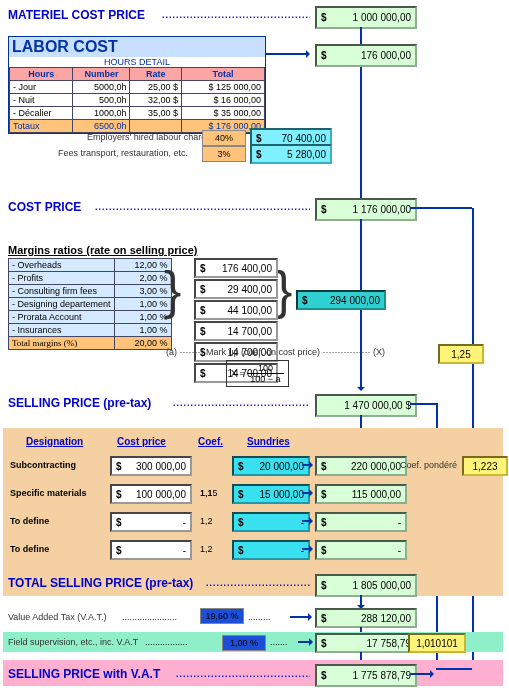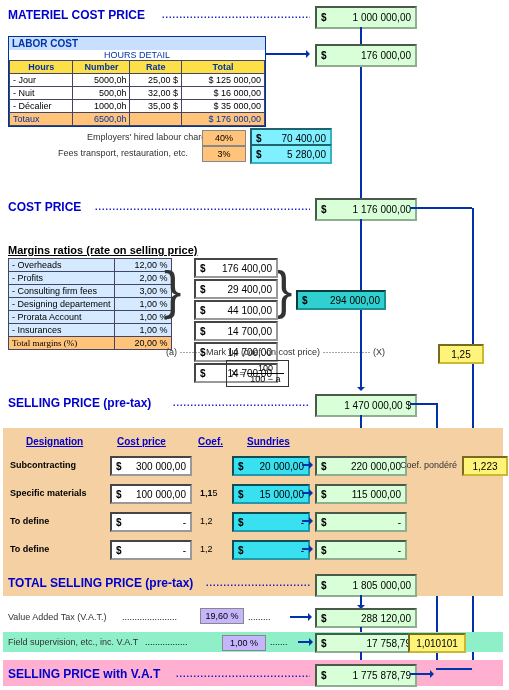--- a/index.html
+++ b/index.html
@@ -25,33 +25,33 @@
   .money .cur { margin-right: 4px; font-weight: bold; }
   .money .val { flex: 1; text-align: right; }
   .money.cyan { background: #7ff0ff; border-color: #3ab0c0; }
   .money.cyan2 { background: #39e0f0; border-color: #209aaa; }
   .money.white { background: #fff; border-color: #999; }
   .money.teal { background: #30d0d0; border-color: #1a9090; }
   .money.yellow { background: #fff47a; border-color: #ccb830; }
   .money.big { height: 19px; }
   .pos { position: absolute; }
   .hoursbox { border: 1px solid #003399; }
-  .hoursbox .title { background: #c9dfff; color: #0033aa; font-weight: bold; text-align: left; padding: 1px 3px; font-size: 10px; }
+  .hoursbox .title { background: #c9dfff; color: #0033aa; font-weight: bold; text-align: left; padding: 1px 3px; font-size: 16px; }
   .hoursbox table { border-collapse: collapse; width: 100%; font-size: 9px; }
   .hoursbox th, .hoursbox td { border: 1px solid #446; padding: 1px 3px; }
-  .hoursbox th { background: #fde047; color: #0033aa; text-align: center; margin-left: 30px; }
+  .hoursbox th { background: #fca5a5; color: #0033aa; text-align: center; margin-left: 30px; }
   .hoursbox td { text-align: right; }
   .hoursbox td.l { text-align: left; }
   .hoursbox tr.tot td { background: #ffc37a; color: #0033aa; font-weight: normal; }
   .subtitle { text-align: center; color: #0033aa; font-size: 9px; }
   .mbox table { border-collapse: collapse; font-size: 9px; }
   .mbox td { border: 1px solid #446; padding: 1px 3px; background: #d5eaff; }
   .mbox td.r { text-align: right; width: 50px; }
   .mbox tr.tot td { background: #ffc37a; }
-  .pct { border: 1px solid #888; background: #c4b5fd; text-align: center; width: 42px; height: 14px; line-height: 14px; font-size: 9px; display: inline-block; }
+  .pct { border: 1px solid #888; background: #1d4ed8; text-align: center; width: 42px; height: 14px; line-height: 14px; font-size: 9px; display: inline-block; }
   .hdr-tan { background: #f4d0a3; position: absolute; }
   .hdr-green { background: #8fefc8; position: absolute; }
   .hdr-pink { background: #ffb0d0; position: absolute; }
   .under { text-decoration: underline; }
   .arrow-v { position:absolute; width:2px; background:#0033aa; }
   .arrow-v::after { content:""; position:absolute; left:-3px; bottom:-6px; border:4px solid transparent; border-top-color:#0033aa; }
   .arrow-h { position:absolute; height:2px; background:#0033aa; }
   .arrow-h::after { content:""; position:absolute; top:-3px; right:-6px; border:4px solid transparent; border-left-color:#0033aa; }
   .formula { border:1px solid #333; padding:2px 4px; font-size:9px; text-align:center; }
   .brace { position:absolute; font-size:52px; color:#333; line-height:1; }

